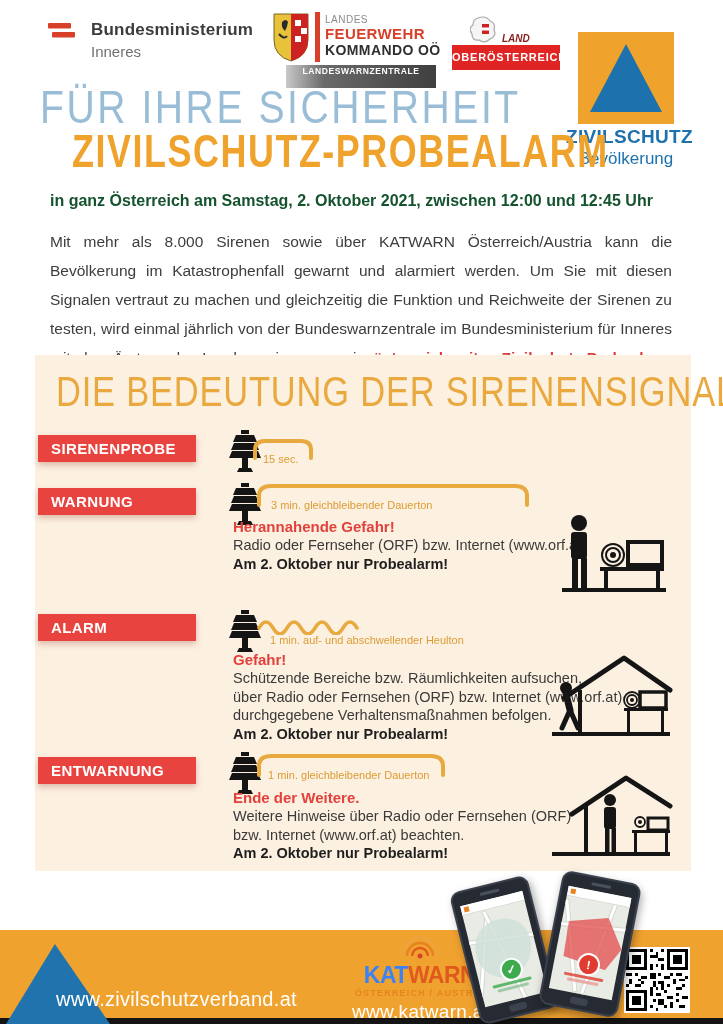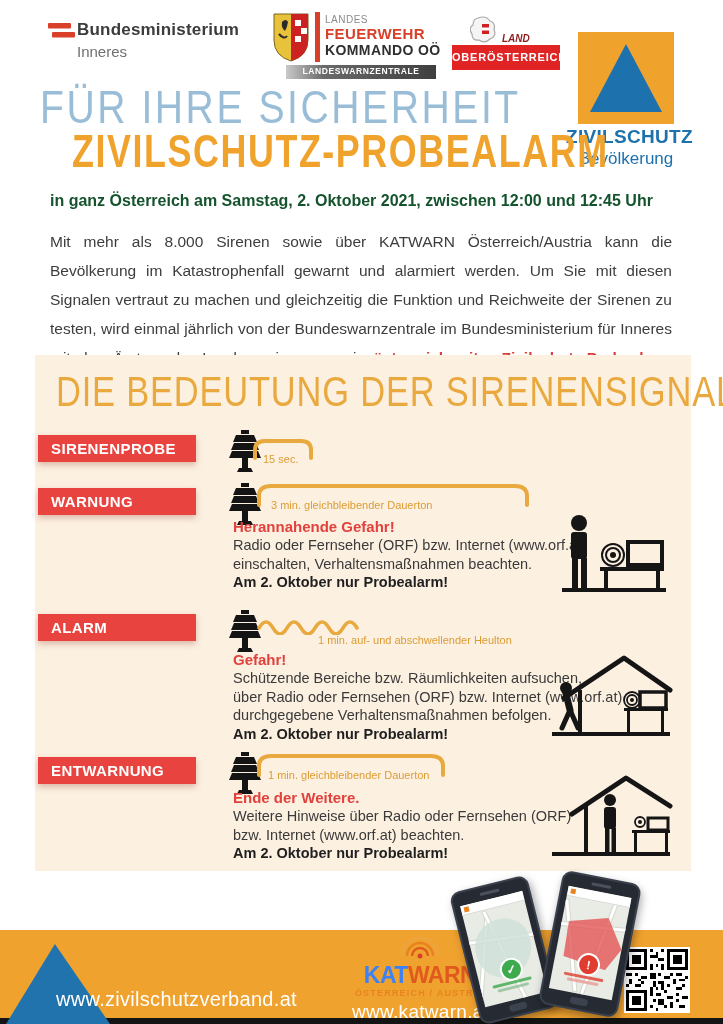--- a/index.html
+++ b/index.html
@@ -1,31 +1,31 @@
 <!DOCTYPE html>
 <html><head>
 <meta charset="utf-8">
 <style>
   html,body{margin:0;padding:0;background:#fff;}
   #page{position:relative;width:723px;height:1024px;background:#fff;overflow:hidden;
         font-family:"Liberation Sans",sans-serif;color:#3a3a3a;}
   .abs{position:absolute;}
 
   
-  .bmi{left:48px;top:20px;display:flex;gap:2px;align-items:flex-start;}
+  .bmi{left:48px;top:20px;display:flex;gap:16px;align-items:flex-start;}
   .bmi-text .t1{font-size:17px;font-weight:bold;color:#3c3c3c;letter-spacing:.2px;}
   .bmi-text .t2{font-size:15px;color:#707070;margin-top:3px;}
   .fw{left:272px;top:12px;width:170px;}
   .fw-top{display:flex;align-items:stretch;gap:5px;}
   .fw-bar{width:5px;background:#d9402a;}
   .fw-txt{padding-top:2px;}
   .fw-txt .l1{font-size:10px;color:#8a8a8a;letter-spacing:.5px;}
   .fw-txt .l2{font-size:15px;font-weight:bold;color:#d9402a;letter-spacing:.4px;}
   .fw-txt .l3{font-size:14px;font-weight:bold;color:#2f2f2f;letter-spacing:.4px;}
-  .fw-banner{margin-top:3px;margin-left:14px;width:150px;height:14px;line-height:13px;
+  .fw-banner{margin-top:3px;margin-left:14px;width:150px;height:23px;line-height:13px;
              background:linear-gradient(90deg,#c9c9c9,#6a6a6a 25%,#3f3f3f);
              color:#fff;font-size:8.5px;font-weight:bold;text-align:center;letter-spacing:.6px;}
   .land{left:452px;top:16px;width:110px;}
   .land-top{display:flex;align-items:flex-end;gap:2px;margin-left:18px;}
   .land-small{font-size:10px;font-weight:bold;font-style:italic;color:#8a1f1f;}
   .land-box{margin-top:1px;width:108px;height:25px;line-height:25px;background:#e02424;
             color:#fff;font-size:11px;font-weight:bold;text-align:center;letter-spacing:.8px;}
   .zs-square{left:578px;top:32px;width:96px;height:92px;background:#f0a32c;}
   .zs-tri{position:absolute;left:12px;top:12px;width:72px;height:68px;background:#1d72ae;
           clip-path:polygon(50% 0,0 100%,100% 100%);}
@@ -179,21 +179,20 @@
     <rect x="15" y="28" width="6" height="10"></rect>
       <polygon points="12,38 24,38 26,42 10,42"></polygon>
   </svg>
   <svg class="abs" style="left:254px;top:481px;" width="278" height="26" viewBox="0 0 278 26">
     <path d="M5 24 V15 Q5 5 17 5 H261 Q273 5 273 15 V24" fill="none" stroke="#e8a93f" stroke-width="4" stroke-linecap="round"></path>
   </svg>
   <div class="abs duration" style="left:271px;top:499px;">3 min. gleichbleibender Dauerton</div>
   <div class="abs" style="left:233px;top:517px;">
     <div class="alert">Herannahende Gefahr!</div>
     <div class="desc-line">Radio oder Fernseher (ORF) bzw. Internet (www.orf.at)</div>
-    <div class="desc-line">einschalten, Verhaltensmaßnahmen beachten.</div>
     <div class="note">Am 2. Oktober nur Probealarm!</div>
   </div>
   <svg class="abs" style="left:562px;top:514px;" width="104" height="80" viewBox="0 0 104 80" fill="#151515">
     <circle cx="17" cy="9" r="8"></circle>
       <rect x="9" y="18" width="16" height="27" rx="3"></rect>
     <rect x="10" y="44" width="6" height="30"></rect>
       <rect x="19" y="44" width="6" height="30"></rect>
     <rect x="0" y="74" width="104" height="4"></rect>
     <rect x="38" y="53" width="64" height="4"></rect>
       <rect x="42" y="57" width="4" height="17"></rect>
@@ -210,21 +209,21 @@
     <rect x="14" y="0" width="8" height="4"></rect>
       <polygon points="9,5 27,5 30,12 6,12"></polygon>
     <polygon points="7,13 29,13 32,20 4,20"></polygon>
       <polygon points="5,21 31,21 34,28 2,28"></polygon>
     <rect x="15" y="28" width="6" height="10"></rect>
       <polygon points="12,38 24,38 26,42 10,42"></polygon>
   </svg>
   <svg class="abs" style="left:256px;top:615px;" width="106" height="20" viewBox="0 0 106 20">
     <path d="M3 13 Q10 1 17 13 Q24 25 31 13 Q38 1 45 13 Q52 25 59 13 Q66 1 73 13 Q80 25 87 13 Q94 1 101 13" fill="none" stroke="#e8a93f" stroke-width="3.5" stroke-linecap="round"></path>
   </svg>
-  <div class="abs duration" style="left:270px;top:634px;margin-left:48px;">1 min. auf- und abschwellender Heulton</div>
+  <div class="abs duration" style="left:270px;top:634px;">1 min. auf- und abschwellender Heulton</div>
   <div class="abs" style="left:233px;top:650px;">
     <div class="alert">Gefahr!</div>
     <div class="desc-line">Schützende Bereiche bzw. Räumlichkeiten aufsuchen,</div>
     <div class="desc-line">über Radio oder Fernsehen (ORF) bzw. Internet (www.orf.at)</div>
     <div class="desc-line">durchgegebene Verhaltensmaßnahmen befolgen.</div>
     <div class="note">Am 2. Oktober nur Probealarm!</div>
   </div>
   <svg class="abs" style="left:548px;top:650px;" width="126" height="88" viewBox="0 0 126 88" fill="#151515">
     <rect x="4" y="82" width="118" height="4"></rect>
     <path d="M16 48 L76 8 L122 40" fill="none" stroke="#151515" stroke-width="5" stroke-linecap="round" stroke-linejoin="round"></path>

